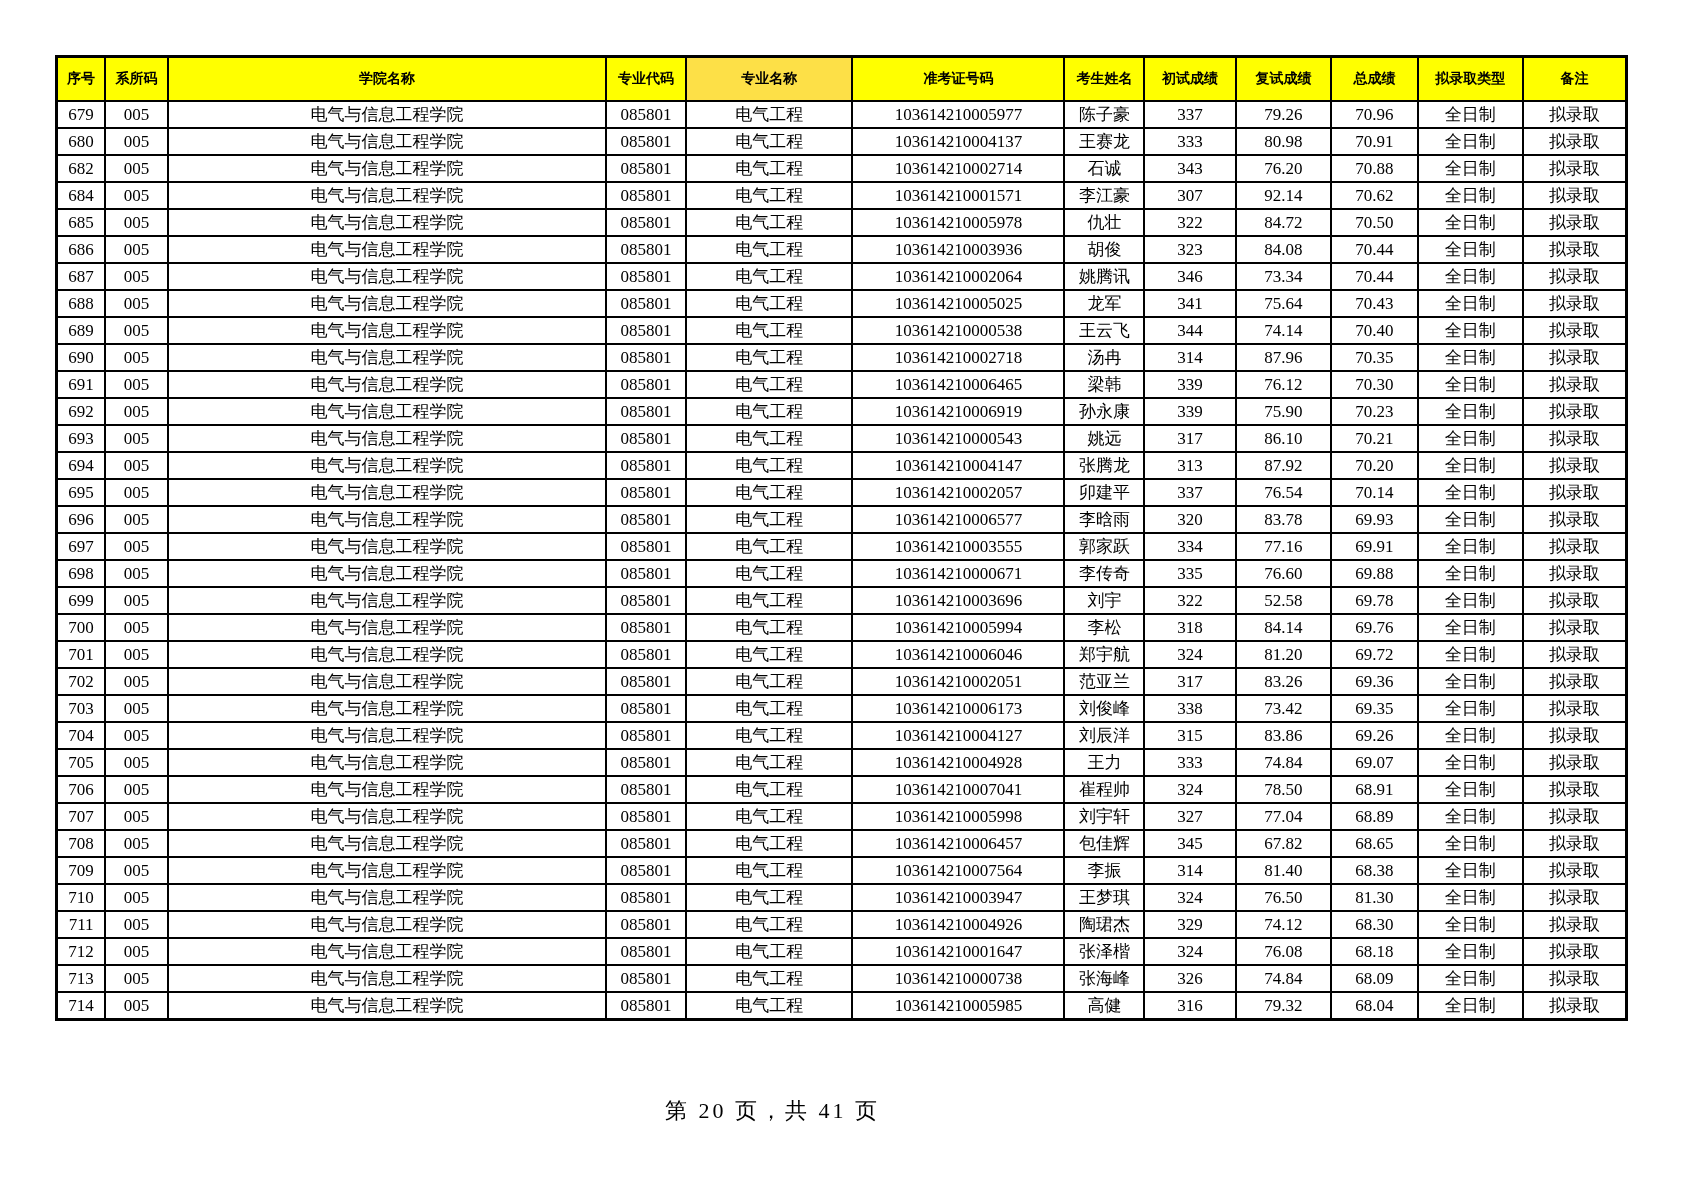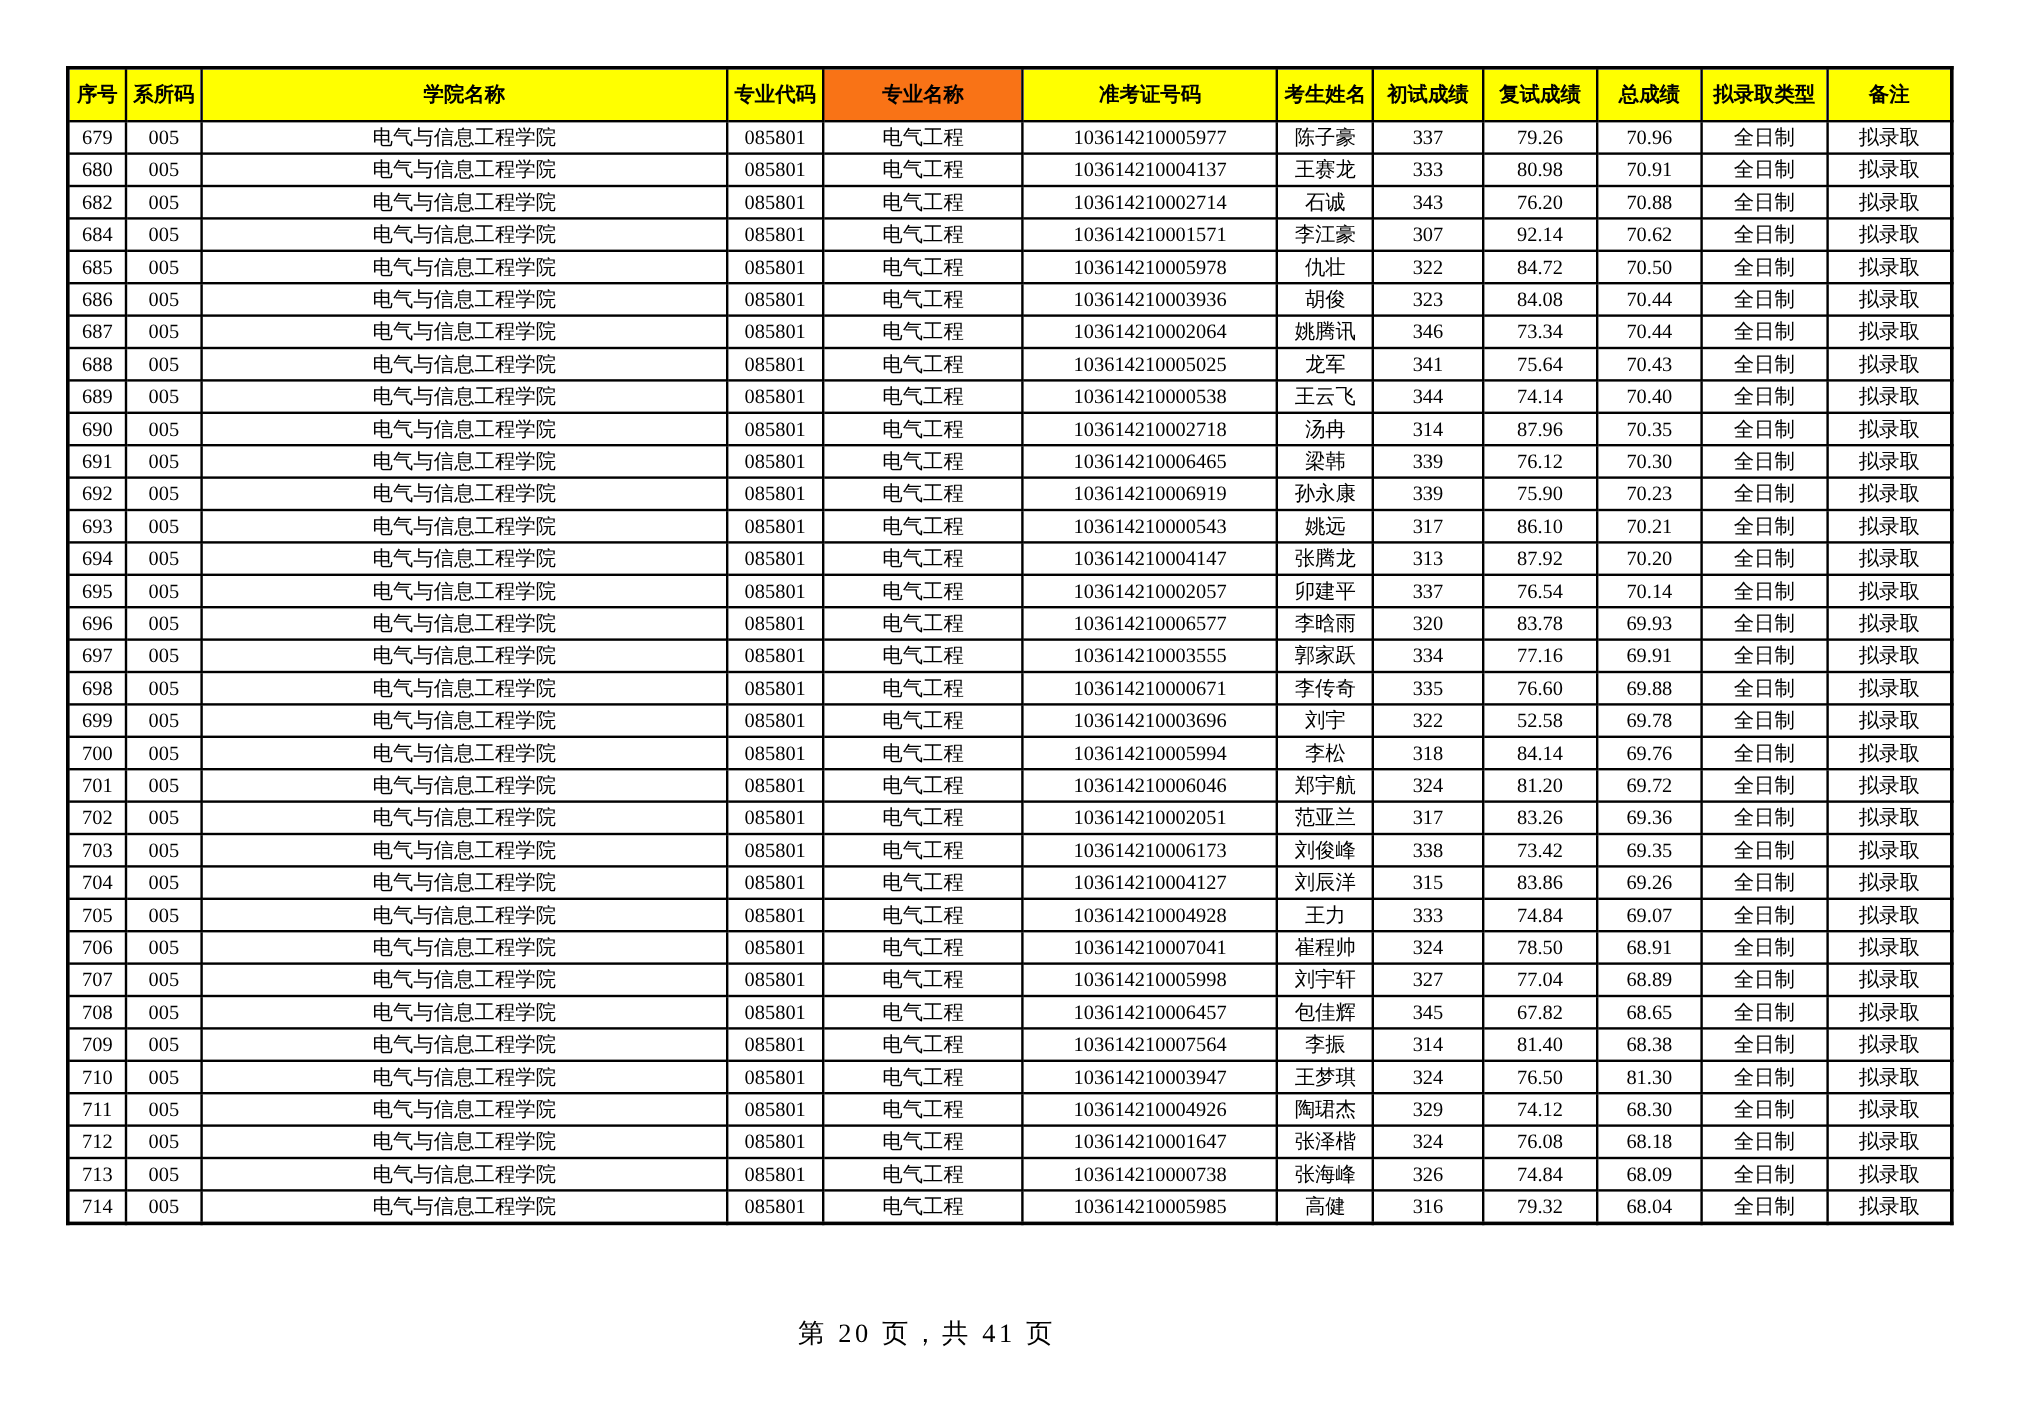--- a/index.html
+++ b/index.html
@@ -24,21 +24,21 @@
     width: 1573px;
     border-collapse: collapse;
     table-layout: fixed;
     border: 3px solid #000000;
   }
   table.admission-table th {
     background: #FFFF00;
     border: 2px solid #000000;
     font-family: "Liberation Sans", "DejaVu Sans", sans-serif;
     font-weight: bold;
-    font-size: 17px;
+    font-size: 14px;
     height: 44px;
     padding: 0 1px;
     text-align: center;
     vertical-align: middle;
     color: #000000;
     overflow: hidden;
     white-space: nowrap;
   }
   table.admission-table td {
     border: 2px solid #000000;
@@ -81,21 +81,21 @@
         <col style="width: 5.5%;">
         <col style="width: 6.7%;">
         <col style="width: 6.6%;">
       </colgroup>
     <thead>
       <tr id="header-row">
           <th style="background: rgb(255, 255, 0);">序号</th>
           <th style="background: rgb(255, 255, 0);">系所码</th>
           <th style="background: rgb(255, 255, 0);">学院名称</th>
           <th style="background: rgb(255, 255, 0);">专业代码</th>
-          <th style="background: #f97316;">专业名称</th>
+          <th style="background: #fde047;">专业名称</th>
           <th style="background: rgb(255, 255, 0);">准考证号码</th>
           <th style="background: rgb(255, 255, 0);">考生姓名</th>
           <th style="background: rgb(255, 255, 0);">初试成绩</th>
           <th style="background: rgb(255, 255, 0);">复试成绩</th>
           <th style="background: rgb(255, 255, 0);">总成绩</th>
           <th style="background: rgb(255, 255, 0); margin-top: 24px;">拟录取类型</th>
           <th style="background: rgb(255, 255, 0);">备注</th>
         </tr>
     </thead>
     <tbody id="table-body">

